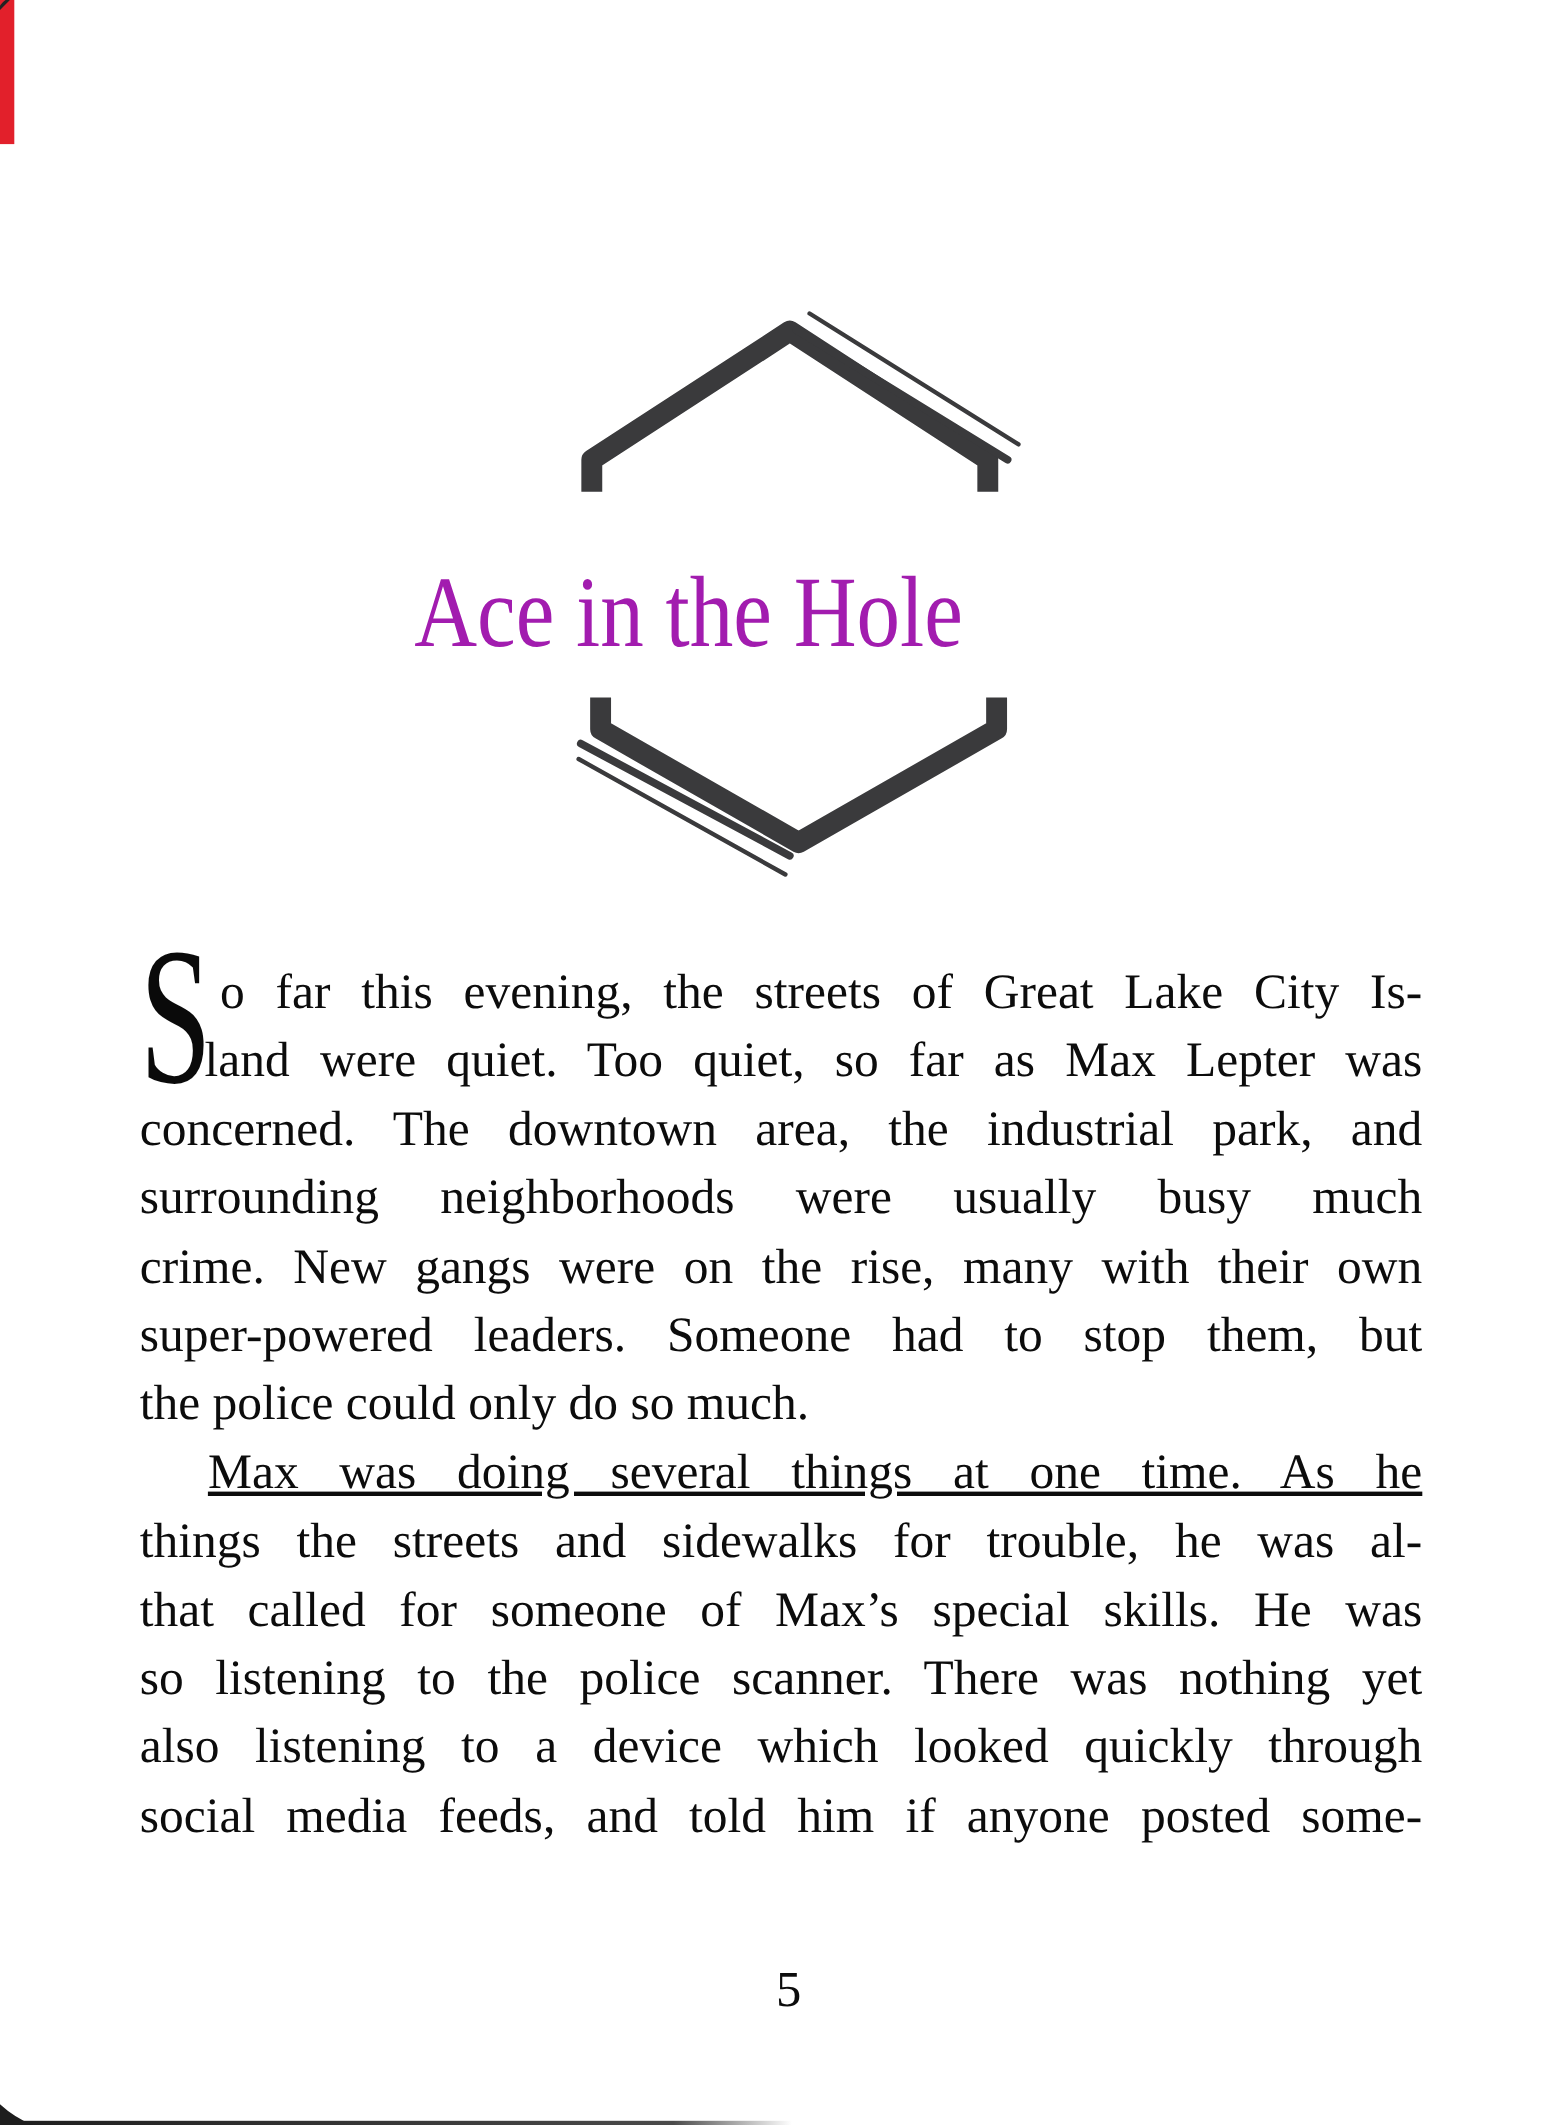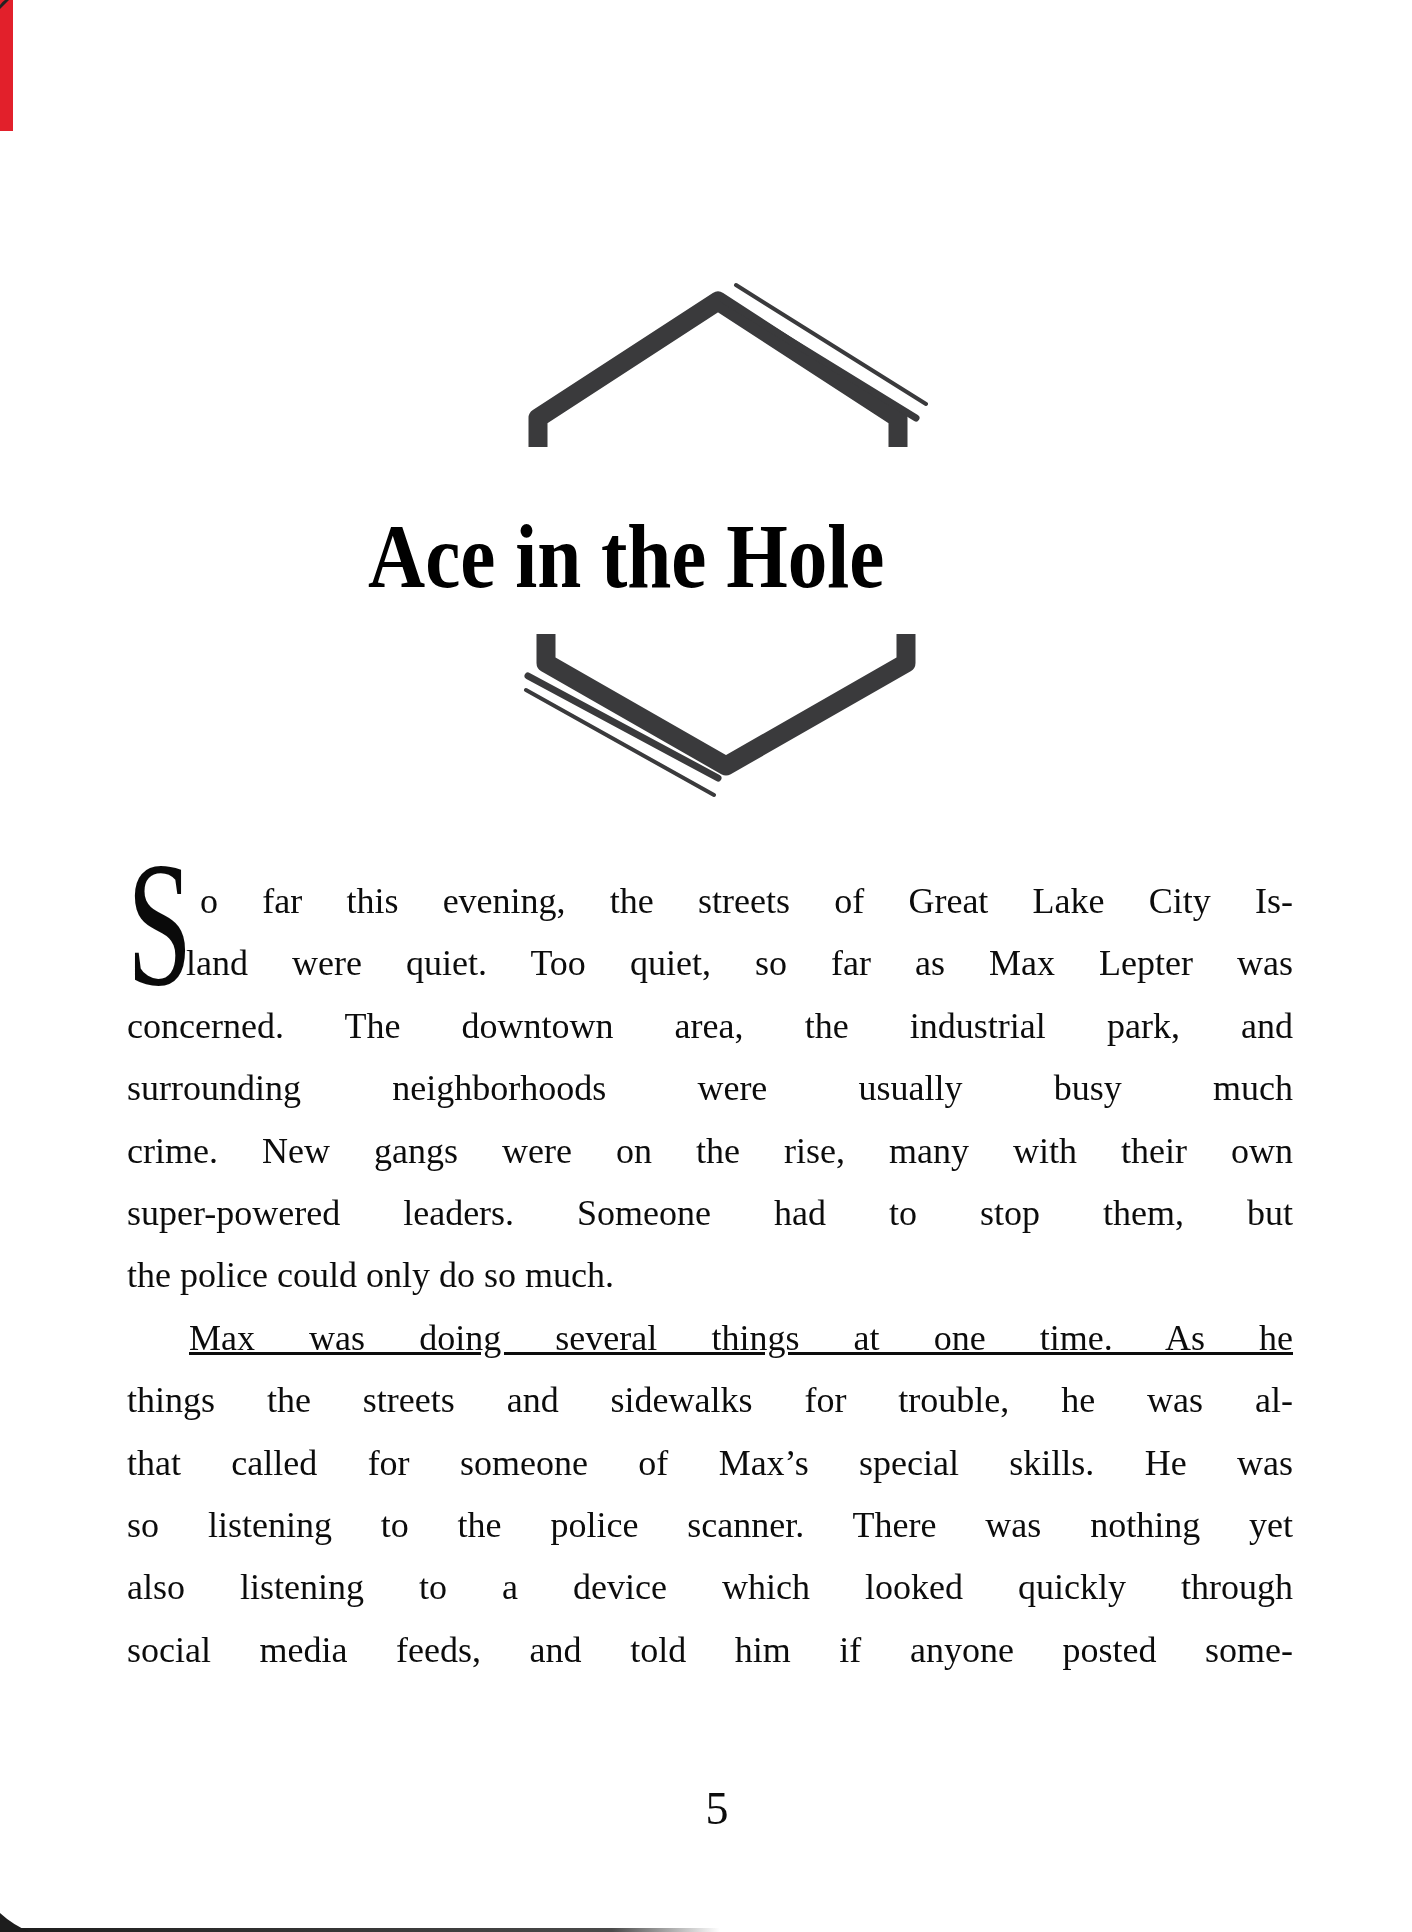--- a/index.html
+++ b/index.html
@@ -9,27 +9,27 @@
   }
   
   .red-edge{position:absolute;left:0;top:0;width:13px;height:131px;background:#e2202b;}
   .corner-tl{position:absolute;left:0;top:0;}
   .corner-bl{position:absolute;left:0;bottom:0;}
   
   .ornament{position:absolute;left:516px;top:268px;width:412px;height:530px;}
   
   .chapter-title{
     position:absolute;left:0;top:506px;width:1220px;text-align:center;
-    font-size:92px;font-weight:bold;color:#000000;line-height:1.1;white-space:nowrap;
+    font-size:92px;font-weight:normal;color:#a21caf;line-height:1.1;white-space:nowrap;
   }
   .chapter-title .squeeze{display:inline-block;transform:translateX(16px) scaleX(0.86);transform-origin:center;}
   
   .textblock{
     position:absolute;left:127px;top:870px;width:1166px;
-    font-size:36px;line-height:62.4px;color:#0c0c0c;
+    font-size:45px;line-height:62.4px;color:#0c0c0c;
   }
   .line{width:100%;text-align:justify;text-align-last:justify;white-space:normal;}
   .line.pad1{padding-left:73px;width:1093px;}
   .line.pad2{padding-left:59px;width:1107px;}
   .line.endpara{text-align-last:left;}
   .line.indent{text-indent:62px;text-decoration:underline;}
   .dropcap{
     position:absolute;left:127px;top:835px;font-size:178px;line-height:1;
     display:inline-block;transform:scaleX(0.66);transform-origin:left center;color:#0a0a0a;
   }

